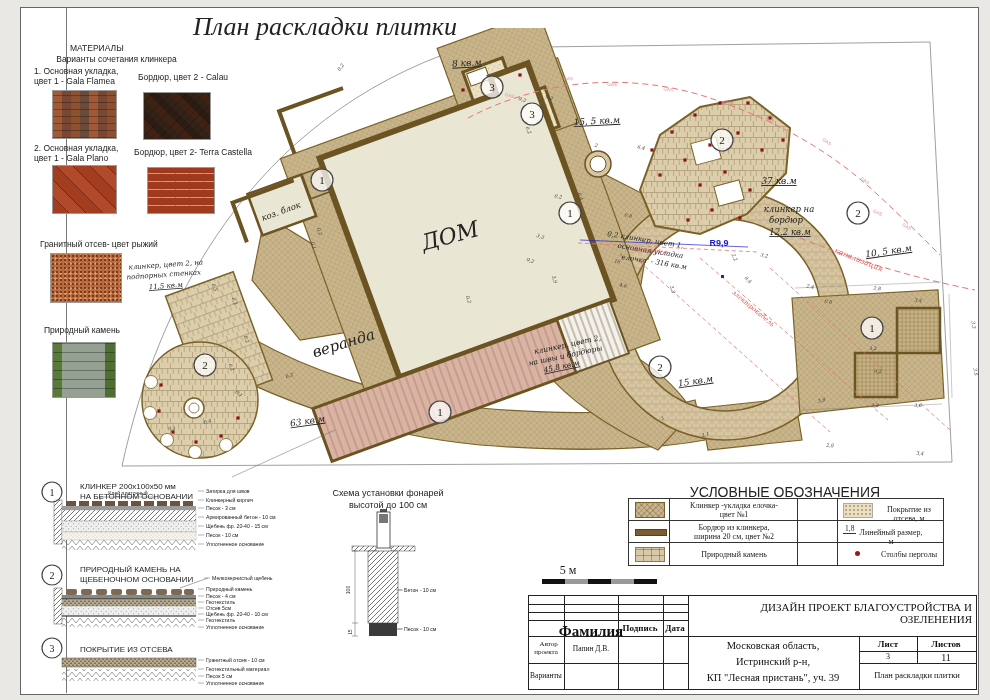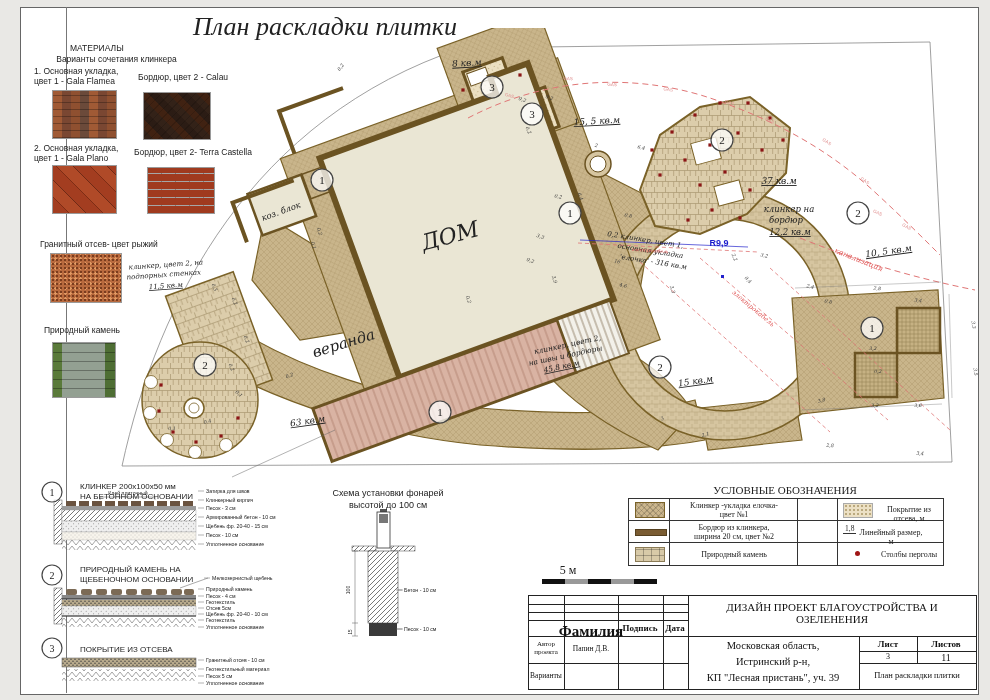--- a/index.html
+++ b/index.html
@@ -17,34 +17,34 @@
   .mat{font-size:8.5px;color:#222;line-height:10px}
   .sw{position:absolute;border:1px solid #9a9a9a}
   .sw1{background:repeating-linear-gradient(0deg,rgba(0,0,0,.28) 0 1px,transparent 1px 7px),repeating-linear-gradient(90deg,#a05a35 0 9px,#7a4732 9px 18px,#8f5030 18px 27px,#6b4a3a 27px 36px)}
   .sw2{background:repeating-linear-gradient(45deg,#6e5a4e 0 7px,#8a5a3a 7px 14px,#5d4a42 14px 21px),repeating-linear-gradient(-45deg,rgba(0,0,0,.15) 0 1px,transparent 1px 6px);background-blend-mode:multiply;background-color:#77604f}
   .sw3{background:repeating-linear-gradient(45deg,#a33d20 0 11px,#7e2d15 11px 12px,#b04a28 12px 23px,#6f2a16 23px 24px)}
   .sw4{background:repeating-linear-gradient(0deg,#a03a1e 0 7px,rgba(0,0,0,.35) 7px 8px),repeating-linear-gradient(90deg,transparent 0 13px,rgba(0,0,0,.25) 13px 14px)}
   .swg{background:radial-gradient(#7a3c1e 1px,transparent 1.3px),radial-gradient(#e09a64 1px,transparent 1.3px),#b96a3e;background-size:4px 4px,5px 5px;background-position:0 0,2px 2px}
   .sws{background:repeating-linear-gradient(0deg,transparent 0 8px,rgba(0,0,0,.3) 8px 9px),linear-gradient(90deg,#5a7a3a 0 14%,#93a092 14% 84%,#4e6e34 84%)}
   
   .legend{left:628px;top:498px;width:314px;height:66px;border:1px solid #333;font-family:"Liberation Serif",serif}
-  .lg-h{position:absolute;left:628px;top:484px;width:314px;text-align:center;font-size:11px;font-family:Liberation Serif, serif;color:#222}
+  .lg-h{position:absolute;left:628px;top:484px;width:314px;text-align:center;font-size:14px;font-family:Liberation Sans, sans-serif;color:#222}
   .lg-line{position:absolute;background:#333}
   .lg-t{position:absolute;font-size:8px;color:#222;text-align:center;line-height:9px}
   .sw-herr{background:repeating-linear-gradient(45deg,rgba(0,0,0,.15) 0 1px,transparent 1px 4px),repeating-linear-gradient(-45deg,rgba(0,0,0,.15) 0 1px,transparent 1px 4px),#cbb68c;border:1px solid #7a6228}
   .sw-otsev{background:radial-gradient(#b9a87c .7px,transparent 1px),#ece0c4;background-size:4px 4px;border:1px solid #aaa}
   .sw-bord{background:#7a5c32;border:1px solid #55401f}
   .sw-stone{background:repeating-linear-gradient(0deg,transparent 0 5px,rgba(0,0,0,.25) 5px 6px),repeating-linear-gradient(90deg,transparent 0 7px,rgba(0,0,0,.25) 7px 8px),#d8caa8;border:1px solid #8a7a55}
   .dot-red{width:5px;height:5px;border-radius:50%;background:#a01515;display:inline-block}
   .dimsmp{position:absolute;font-size:7.5px;border-bottom:1px solid #333;padding:0 2px;color:#222;font-family:"Liberation Serif",serif}
   
   .tb{left:528px;top:595px;width:447px;height:93px;border:1.5px solid #222;font-family:"Liberation Serif",serif;color:#111;background:#fff}
   .tb .vl,.tb .hl{position:absolute;background:#222}
   .tb .vl{width:1px}.tb .hl{height:1px}
-  .tb .tx{position:absolute;text-align:center;transform:translateX(-50%);white-space:nowrap}
+  .tb .tx{position:absolute;text-align:right;transform:translateX(-50%);white-space:nowrap}
 </style>
 </head>
 <body>
 
 <div class="sheet"></div>
 <div class="bindline"></div>
 
 <div class="abs ser pagetitle">План раскладки плитки</div>
 
 <div>

